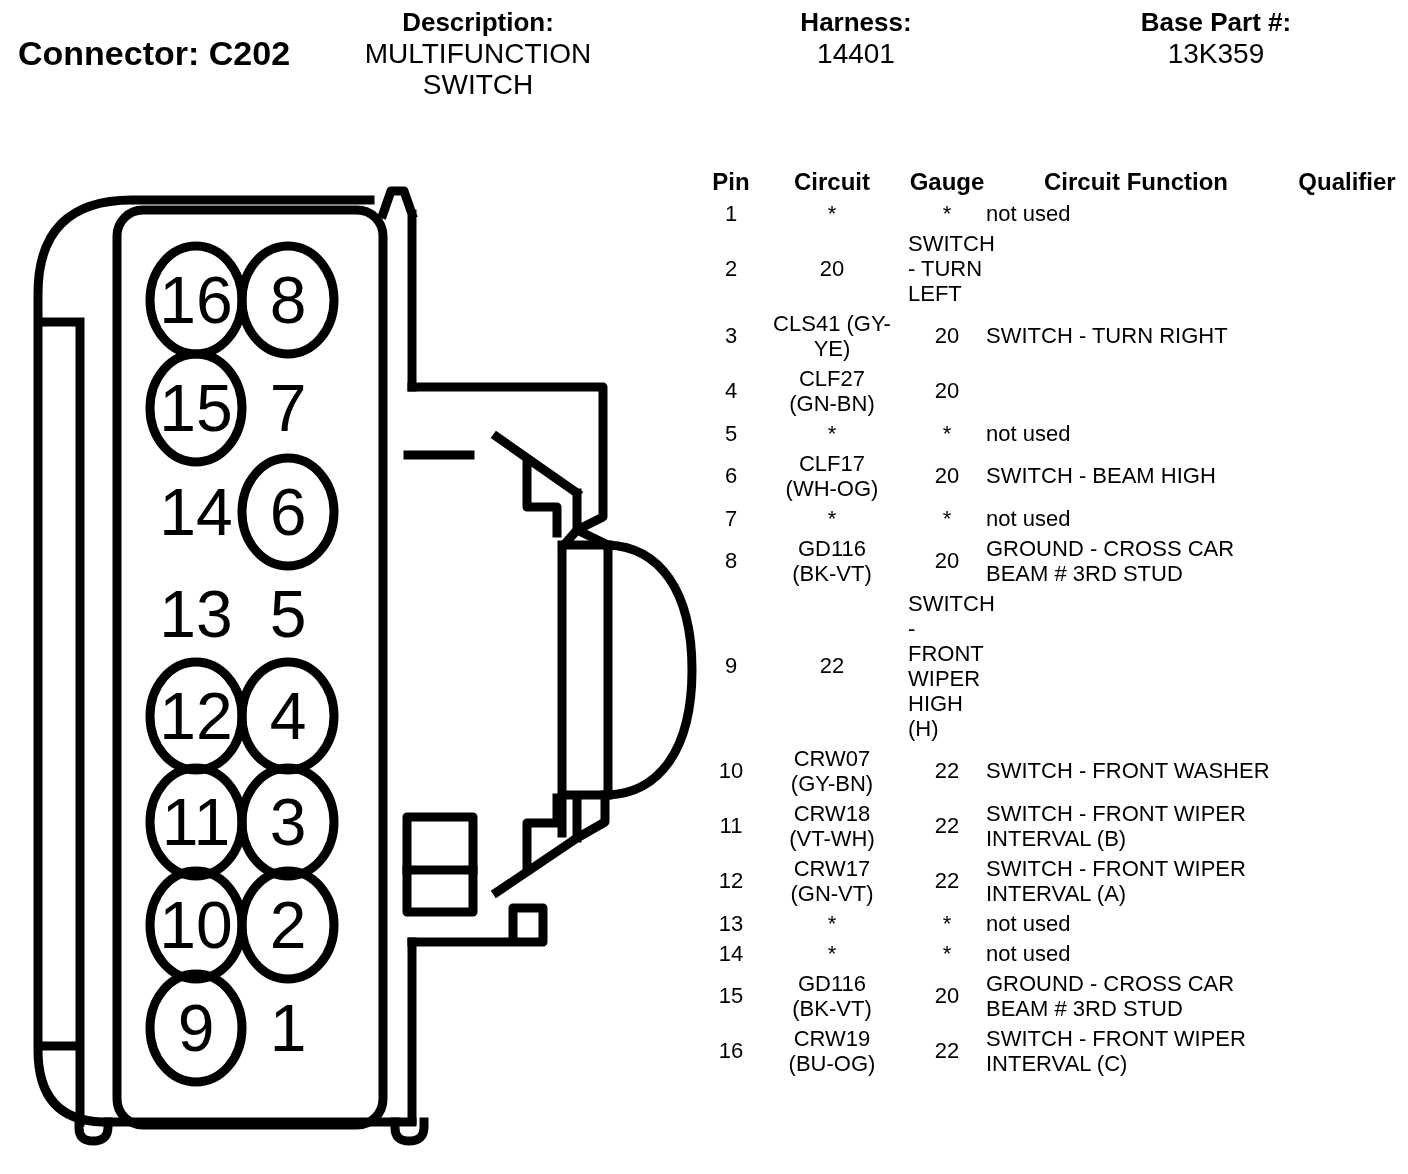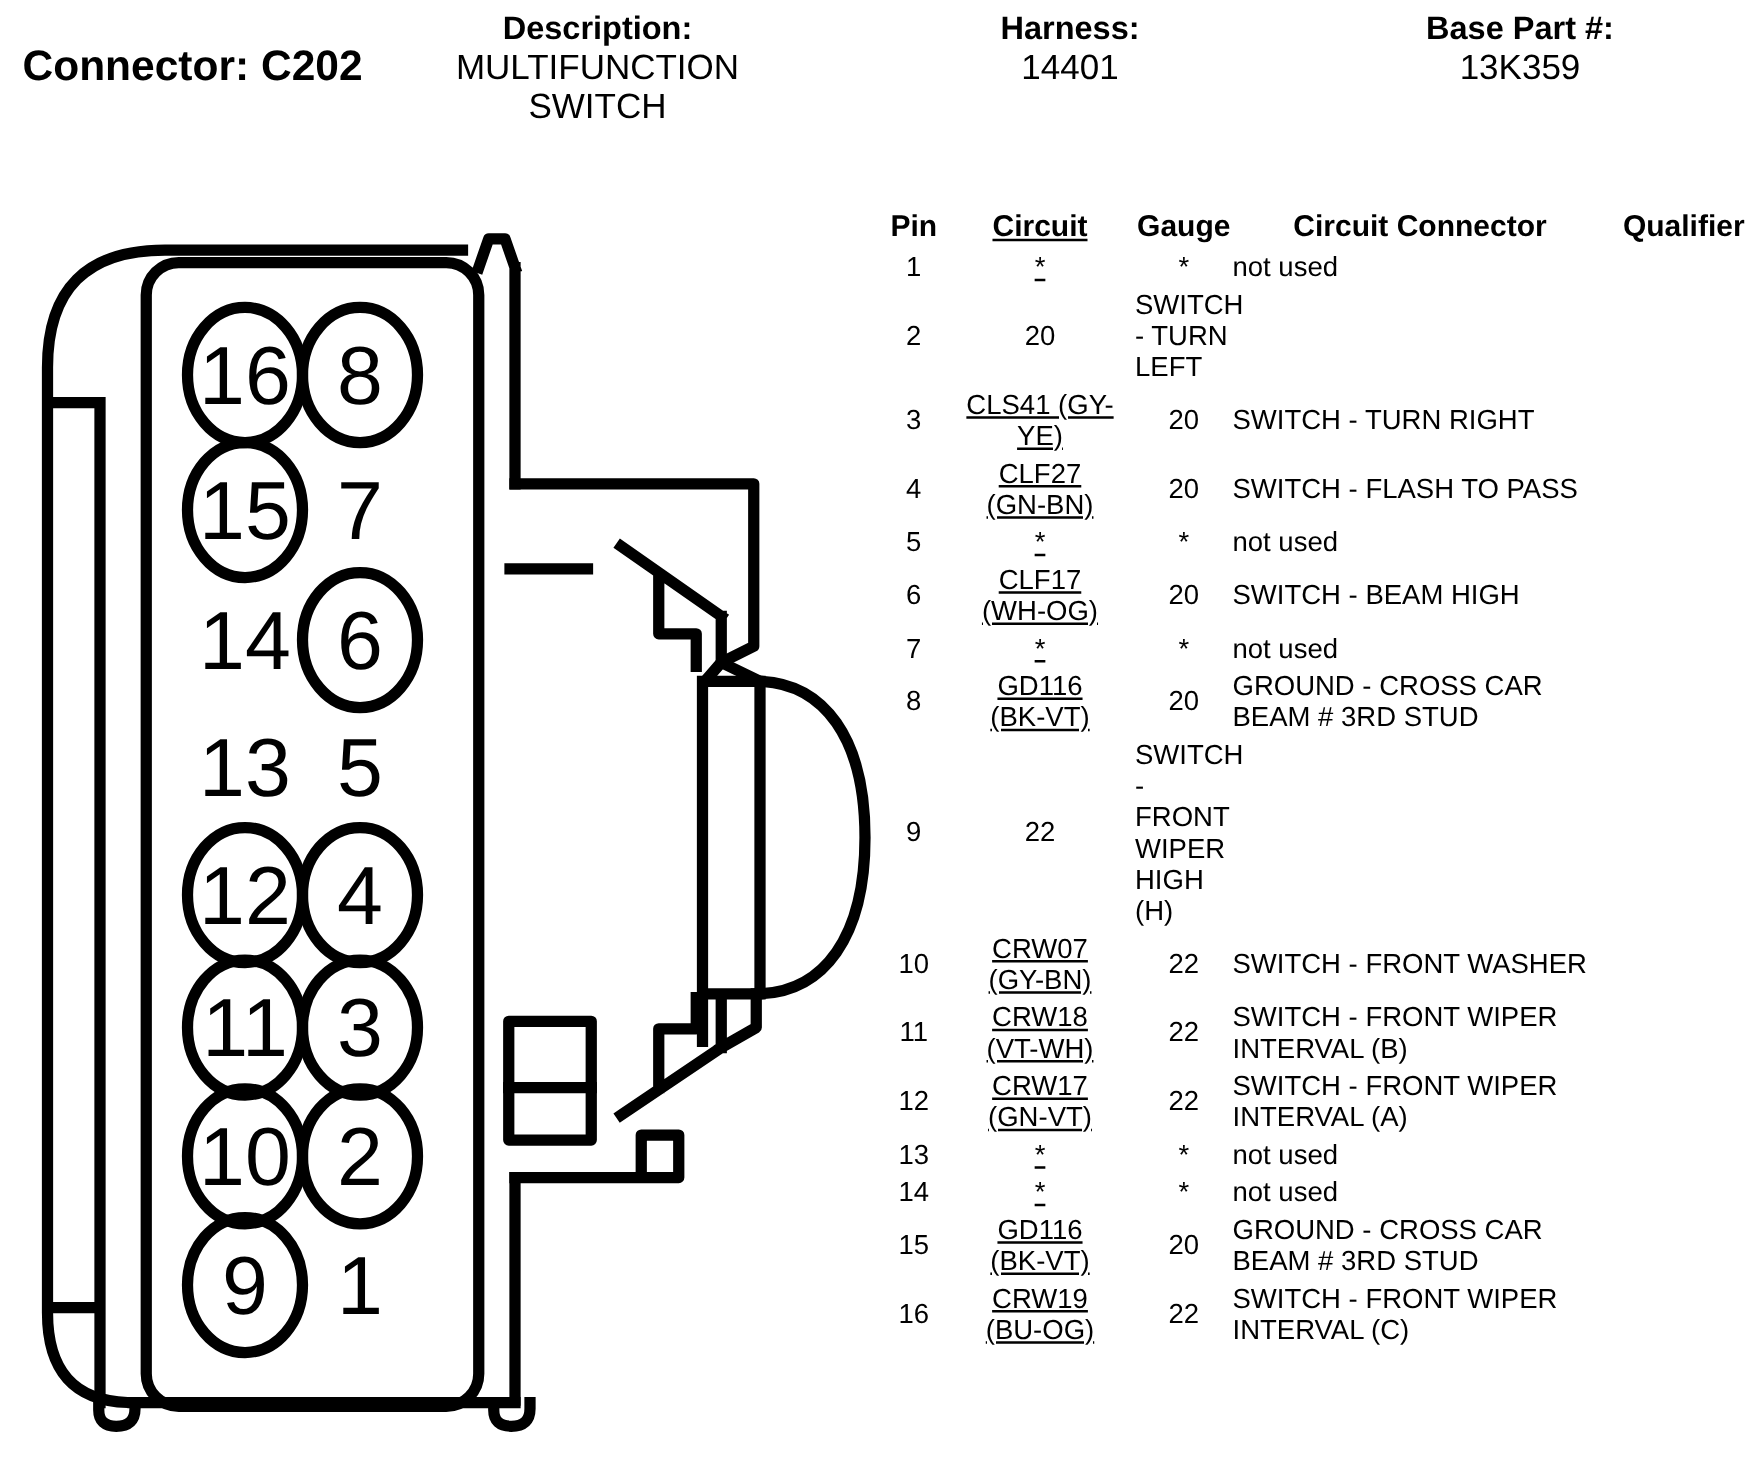--- a/index.html
+++ b/index.html
@@ -35,21 +35,21 @@
     display:grid;
     grid-template-columns:50px 152px 78px 300px 122px;
     align-items:center;
   }
   .t-head{margin-bottom:2px;}
   .t-head .cell{font-size:24px;font-weight:bold;line-height:28px;}
   .cell{font-size:22px;line-height:25px;}
   .c-pin,.c-gauge,.c-circuit,.c-qual{text-align:center;}
   .c-func{text-align:left;}
   .t-body .t-row{padding:2.5px 0;}
-  .c-circuit .wrapbox{display:inline-block;max-width:118px;text-decoration:underline;}
+  .c-circuit .wrapbox{display:inline-block;max-width:118px;}
   .t-head .c-circuit .wrapbox{max-width:none;}
 </style>
 </head>
 <body>
 
 <div class="hdr-title">Connector: C202</div>
 
 <div class="hdr-block" id="desc-block">
   <div class="lbl">Description:</div>
   <div class="val">MULTIFUNCTION SWITCH</div>
@@ -119,21 +119,21 @@
       <text x="196" y="881">9</text>
       <text x="288" y="881">1</text>
     </g>
 </svg>
 
 <div id="pin-table">
   <div class="t-row t-head">
     <div class="cell c-pin">Pin</div>
     <div class="cell c-circuit"><span class="wrapbox">Circuit</span></div>
     <div class="cell c-gauge">Gauge</div>
-    <div class="cell c-func" style="text-align:center;">Circuit Connector</div>
+    <div class="cell c-func" style="text-align:center;">Circuit Function</div>
     <div class="cell c-qual">Qualifier</div>
   </div>
   <div class="t-body">
       <div class="t-row">
         <div class="cell c-pin">1</div>
         <div class="cell c-circuit"><span class="wrapbox">*</span></div>
         <div class="cell c-gauge">*</div>
         <div class="cell c-func">not used</div>
         <div class="cell c-qual"></div>
       </div>
@@ -147,21 +147,20 @@
         <div class="cell c-pin">3</div>
         <div class="cell c-circuit"><span class="wrapbox">CLS41 (GY-YE)</span></div>
         <div class="cell c-gauge">20</div>
         <div class="cell c-func">SWITCH - TURN RIGHT</div>
         <div class="cell c-qual"></div>
       </div>
       <div class="t-row">
         <div class="cell c-pin">4</div>
         <div class="cell c-circuit"><span class="wrapbox">CLF27 (GN-BN)</span></div>
         <div class="cell c-gauge">20</div>
-        <div class="cell c-func">SWITCH - FLASH TO PASS</div>
         <div class="cell c-qual"></div>
       </div>
       <div class="t-row">
         <div class="cell c-pin">5</div>
         <div class="cell c-circuit"><span class="wrapbox">*</span></div>
         <div class="cell c-gauge">*</div>
         <div class="cell c-func">not used</div>
         <div class="cell c-qual"></div>
       </div>
       <div class="t-row">

